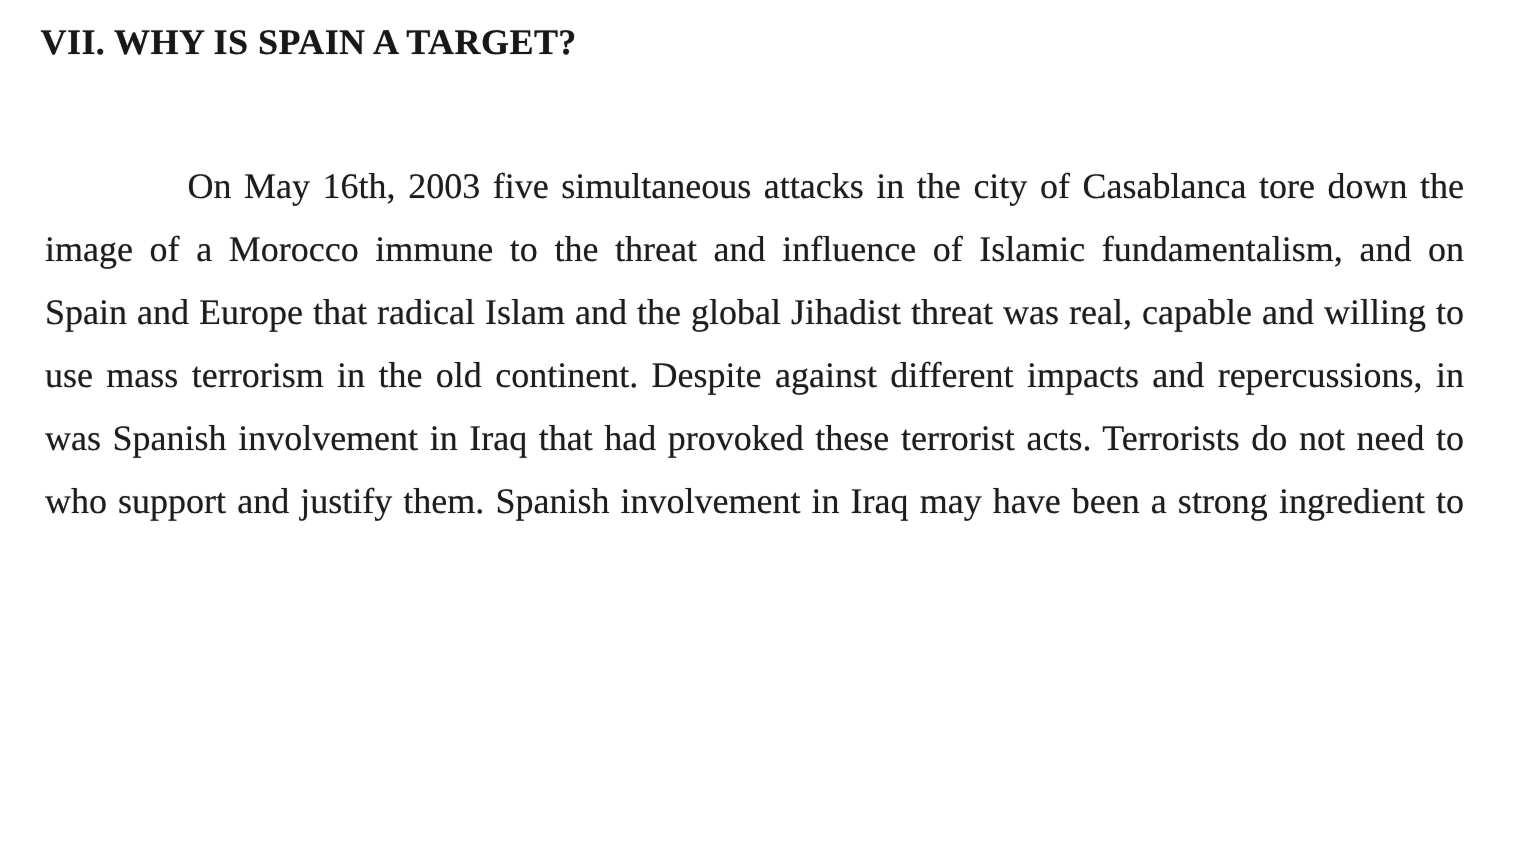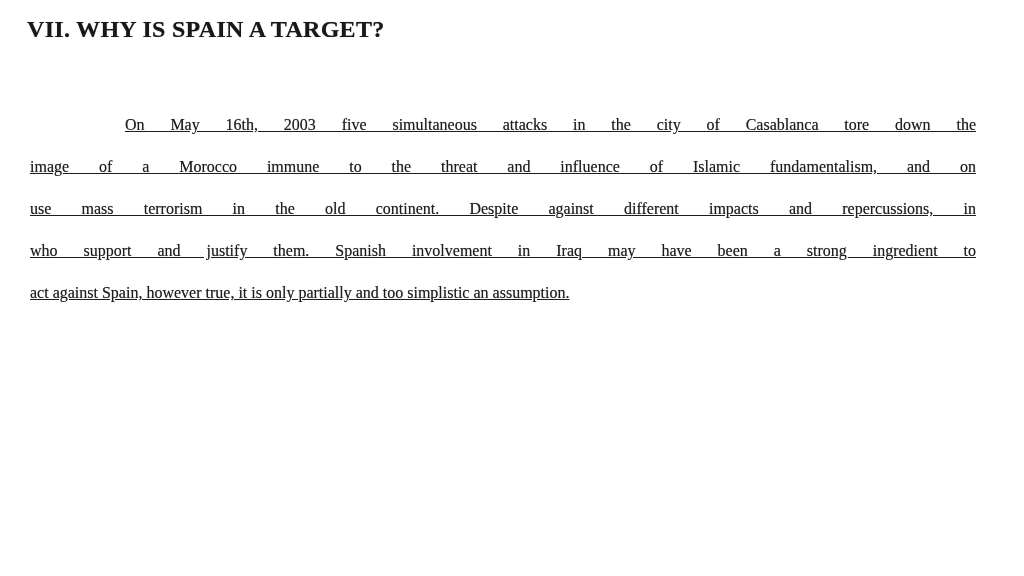--- a/index.html
+++ b/index.html
@@ -25,24 +25,23 @@
     letter-spacing: 0.3px;
     white-space: nowrap;
     color: #181818;
     text-shadow: 0 0 0.7px rgba(25,25,25,0.65);
   }
   .paragraph {
     position: absolute;
     left: 30px;
     top: 104px;
     width: 946px;
-    font-size: 16px;
+    font-size: 24px;
     color: #1d1d1d;
     text-shadow: 0 0 0.7px rgba(30,30,30,0.55);
-    text-decoration: underline;
   }
   .line {
     height: 42px;
     line-height: 42px;
     text-align: justify;
     text-align-last: justify;
     -moz-text-align-last: justify;
     overflow: hidden;
   }
   .line.indent {
@@ -59,17 +58,18 @@
   }
 </style>
 </head>
 <body>
 
 <div class="page">
   <div class="heading">VII. WHY IS SPAIN A TARGET?</div>
   <div class="paragraph">
       <div class="line indent"><span>On May 16th, 2003 five simultaneous attacks in the city of Casablanca tore down the</span></div>
       <div class="line"><span>image of a Morocco immune to the threat and influence of Islamic fundamentalism, and on</span></div>
+      <div class="line"><span>Spain and Europe that radical Islam and the global Jihadist threat was real, capable and willing to</span></div>
       <div class="line"><span>use mass terrorism in the old continent. Despite against different impacts and repercussions, in</span></div>
+      <div class="line"><span>was Spanish involvement in Iraq that had provoked these terrorist acts.  Terrorists do not need to</span></div>
       <div class="line"><span>who support and justify them. Spanish involvement in Iraq may have been a strong ingredient to</span></div>
-      <div class="line last"><span>act against Spain, however true, it is only partially and too simplistic an assumption.</span></div>
     </div>
 </div>
 
 </body></html>

